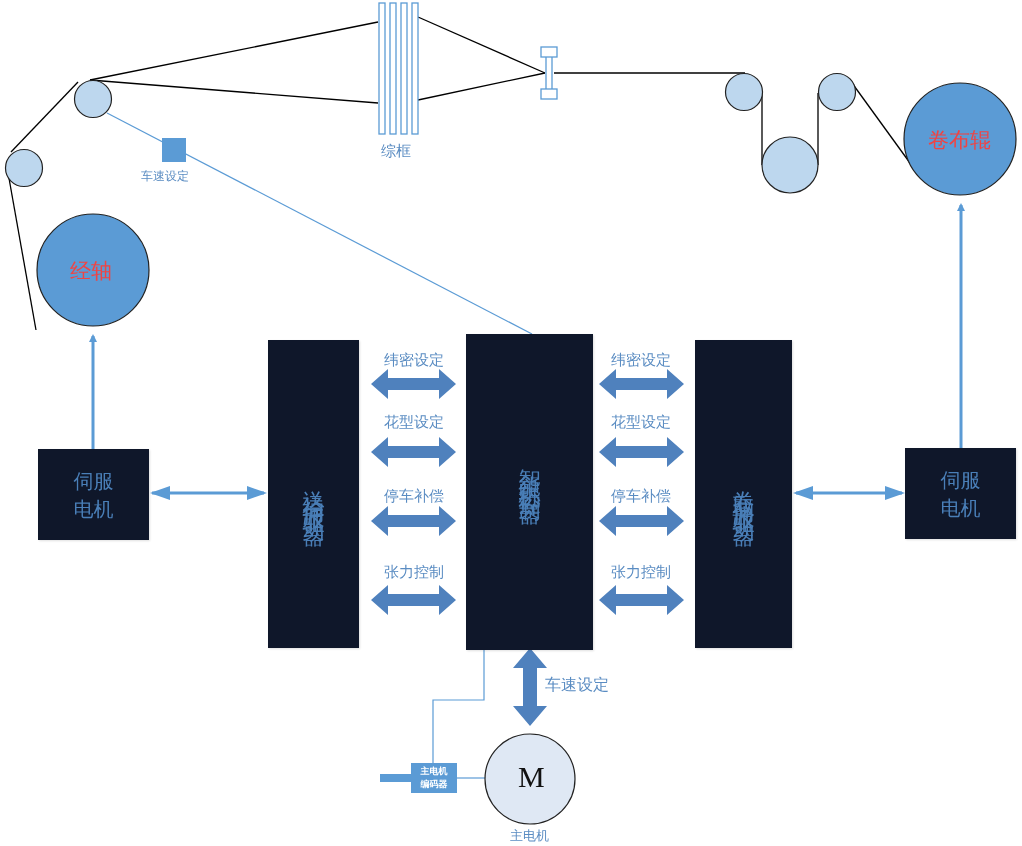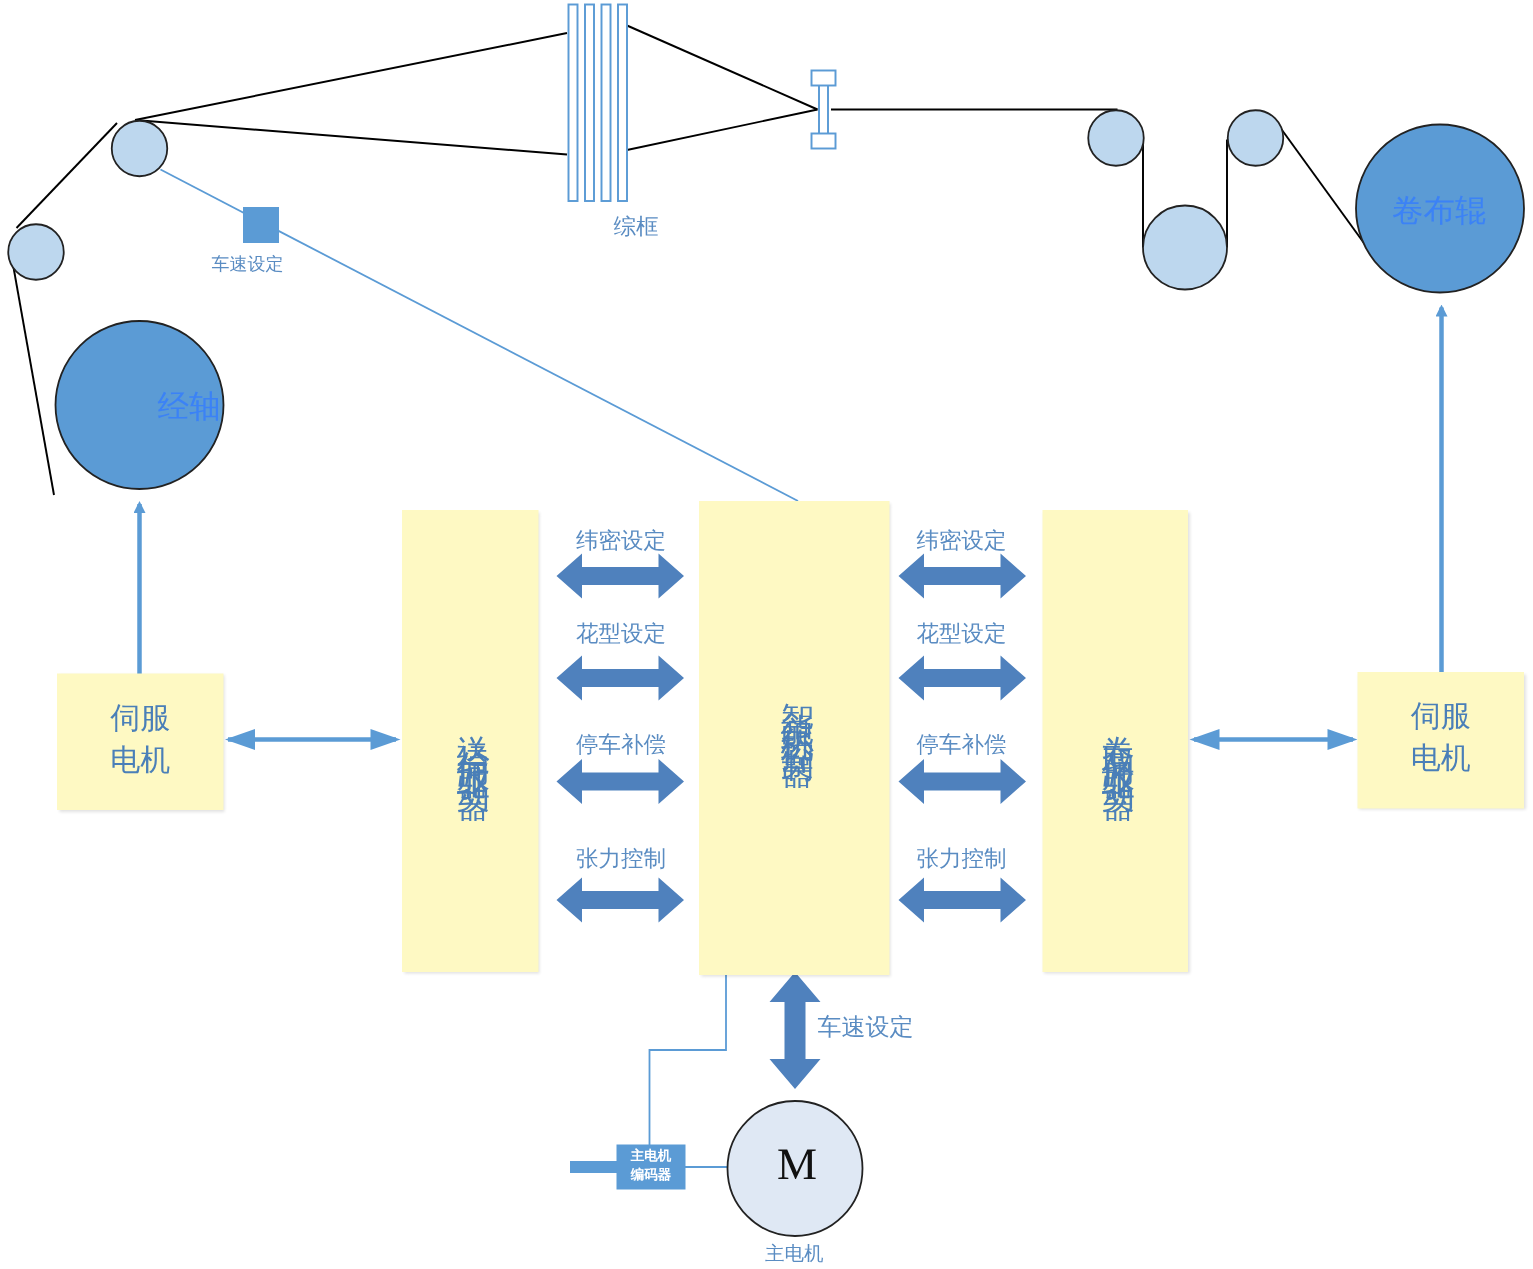--- a/index.html
+++ b/index.html
@@ -1,24 +1,24 @@
 <!DOCTYPE html>
 <html><head>
 <meta charset="utf-8">
 <style>
   html, body { margin: 0; padding: 0; background: #ffffff; }
   body { width: 1022px; height: 846px; position: relative; overflow: hidden;
          font-family: "DejaVu Sans", "Liberation Sans", sans-serif; }
   svg { position: absolute; left: 0; top: 0; }
-  .block { position: absolute; background: #fef9c3; box-shadow: 1px 1px 2px rgba(0,0,0,0.12);
-           display: flex; align-items: center; justify-content: center; color: #4a7fb8; font-family: Liberation Mono, monospace; }
+  .block { position: absolute; background: #0f172a; box-shadow: 1px 1px 2px rgba(0,0,0,0.12);
+           display: flex; align-items: center; justify-content: center; color: #4a7fb8; }
   .vtext { writing-mode: vertical-rl; text-orientation: upright; font-size: 22px; letter-spacing: 6px; }
   .servo-text { font-size: 20px; line-height: 28px; text-align: center; width: 50px; }
   .lbl { position: absolute; color: #5a8cc2; font-size: 15px; white-space: nowrap; }
-  .roll-lbl { position: absolute; color: #3b82f6; font-size: 21px; white-space: nowrap; font-family: Liberation Mono, monospace; }
+  .roll-lbl { position: absolute; color: #ef4444; font-size: 21px; white-space: nowrap; font-family: Liberation Mono, monospace; }
 </style>
 </head>
 <body>
 
 <svg width="1022" height="846" viewBox="0 0 1022 846">
   <defs>
     <marker id="ah" markerWidth="8" markerHeight="8" refX="6" refY="4" orient="auto" markerUnits="userSpaceOnUse">
       <path d="M0,0 L8,4 L0,8 z" fill="#5b9bd5"></path>
     </marker>
   </defs>
@@ -89,25 +89,25 @@
   <path d="M530,648 L547,668 L537,668 L537,706 L547,706 L530,726 L513,706 L523,706 L523,668 L513,668 z" fill="#4f81bd"></path>
 
   <polyline points="484,650 484,700 433,700 433,765" fill="none" stroke="#5b9bd5" stroke-width="1.2"></polyline>
   <line x1="456" y1="778" x2="486" y2="778" stroke="#5b9bd5" stroke-width="1.2"></line>
   <rect x="380" y="774" width="34" height="8" fill="#5b9bd5"></rect>
   <rect x="411" y="763" width="46" height="30" fill="#5b9bd5"></rect>
 
   <circle cx="530" cy="779" r="45" fill="#dfe8f4" stroke="#222" stroke-width="1.2"></circle>
 </svg>
 
-<div class="roll-lbl" style="left:70px;top:257px;margin-left:35px;">经轴</div>
+<div class="roll-lbl" style="left:70px;top:257px;">经轴</div>
 <div class="roll-lbl" style="left:928px;top:126px;">卷布辊</div>
 
 <div class="lbl" style="left:141px;top:168px;font-size:12px;">车速设定</div>
-<div class="lbl" style="left:381px;top:142px;font-size:15px;margin-left:28px;">综框</div>
+<div class="lbl" style="left:381px;top:142px;font-size:15px;">综框</div>
 
 <div class="block" style="left:38px;top:449px;width:111px;height:91px;">
   <div class="servo-text">
     <div>伺服</div>
     <div>电机</div>
   </div>
 </div>
 
 <div class="block" style="left:268px;top:340px;width:91px;height:308px;">
   <div class="vtext">送经伺服驱动器</div>

